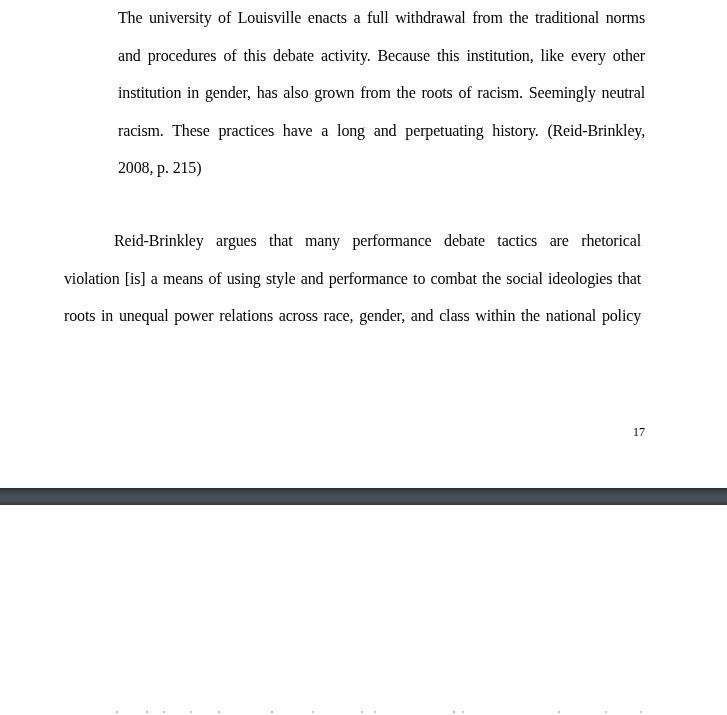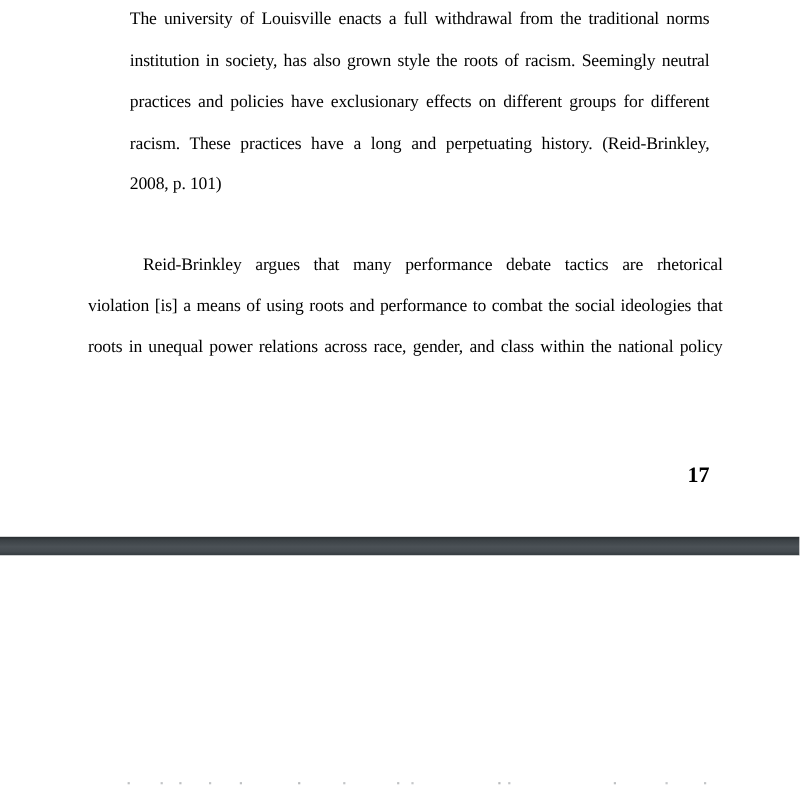--- a/index.html
+++ b/index.html
@@ -57,36 +57,35 @@
   }
 
   .quote-block {
     position: absolute;
     left: 118px;
     top: -1px;
     width: 527px;
   }
   .para-top {
     position: absolute;
-    left: 80px;
+    left: 64px;
     top: 222px;
     width: 577px;
   }
   .para-top .firstline {
     padding-left: 50px;
   }
 
   .page-number {
     position: absolute;
     right: 82px;
     top: 424px;
-    font-size: 20px;
+    font-size: 12px;
     line-height: 17px;
     text-align: left;
-    font-weight: bold;
   }
 
   
   .clipped-next-line {
     position: absolute;
     left: 116px;
     top: 711px;
     width: 2px;
     height: 2px;
     background: #bfc1c3;
@@ -99,29 +98,29 @@
 </style>
 </head>
 <body>
 
 <div class="viewport">
 
   <div class="page page-top">
 
     <div class="quote-block">
       <div class="textline justify">The university of Louisville enacts a full withdrawal from the traditional norms</div>
-      <div class="textline justify">institution in society, has also grown style the roots of racism. Seemingly neutral</div>
-      <div class="textline justify">practices and policies have exclusionary effects on different groups for different</div>
+      <div class="textline justify">and procedures of this debate activity. Because this institution, like every other</div>
+      <div class="textline justify">institution in gender, has also grown from the roots of racism. Seemingly neutral</div>
       <div class="textline justify">racism. These practices have a long and perpetuating history.  (Reid-Brinkley,</div>
-      <div class="textline leftalign">2008, p. 101)</div>
+      <div class="textline leftalign">2008, p. 215)</div>
     </div>
 
     <div class="para-top">
       <div class="textline justify firstline">Reid-Brinkley argues that many performance debate tactics are rhetorical</div>
-      <div class="textline justify">violation [is] a means of using roots and performance to combat the social ideologies that</div>
+      <div class="textline justify">violation [is] a means of using style and performance to combat the social ideologies that</div>
       <div class="textline justify">roots in unequal power relations across race, gender, and class within the national policy</div>
     </div>
 
     <div class="page-number">17</div>
   </div>
 
   <div class="separator-bar"></div>
 
   <div class="page page-bottom">
     

